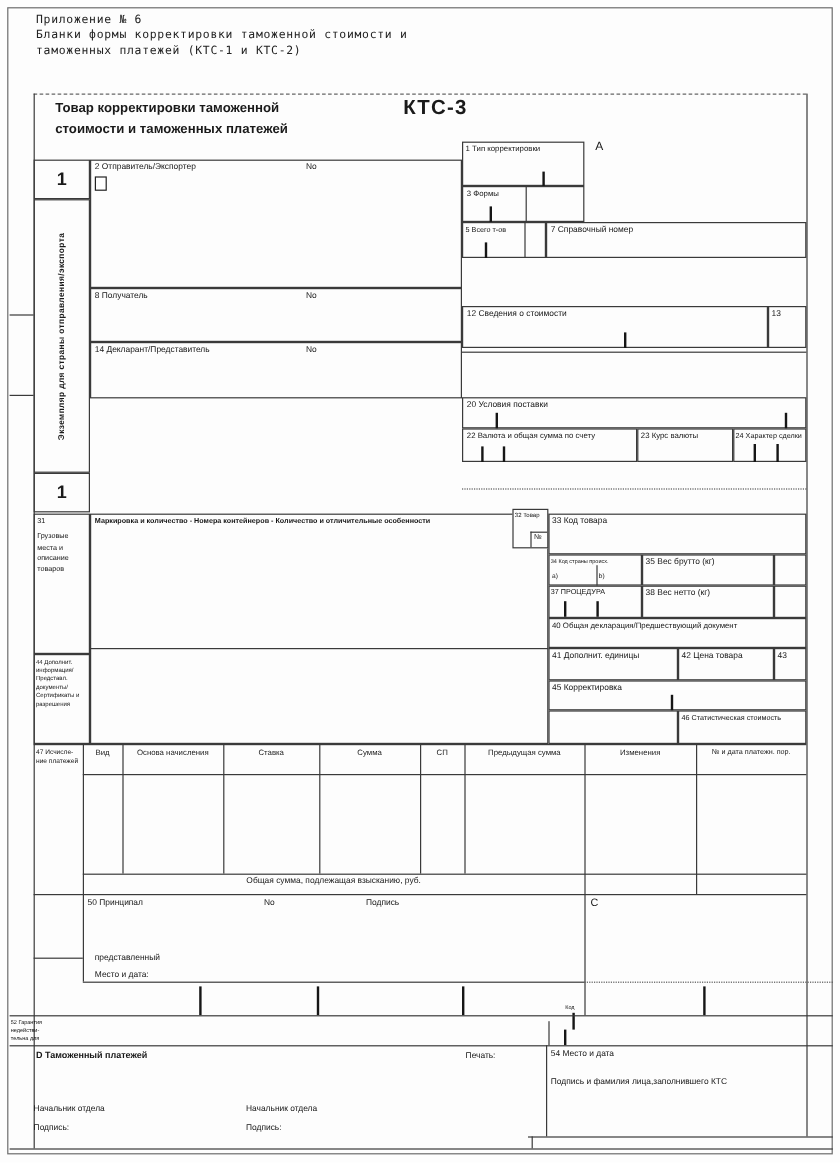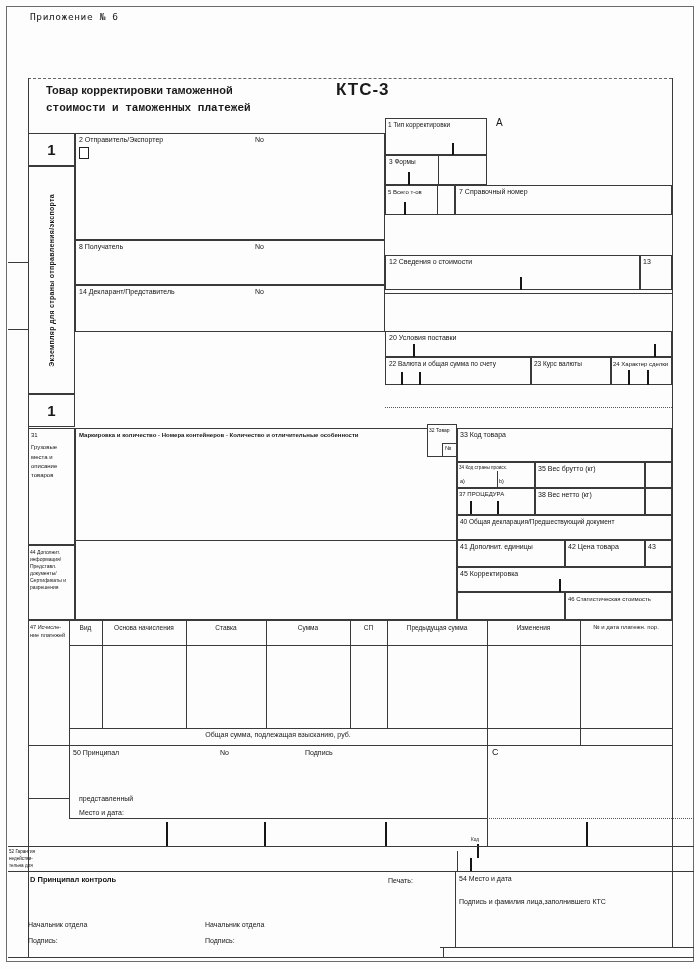--- a/index.html
+++ b/index.html
@@ -29,27 +29,29 @@
   .chk{position:absolute;border:1px solid #222;background:#fff;}
   .subno{position:absolute;right:0;bottom:0;width:14px;height:13px;border-left:1px solid #3a3a3a;border-top:1px solid #3a3a3a;font-size:6px;padding:1px 0 0 2px;box-sizing:border-box;}
 </style>
 </head>
 <body>
 
 <div class="page">
   <div class="page-border"></div>
 
   <div class="mono" style="left:30px;top:10px;">Приложение № 6</div>
+  <div class="mono" style="left:30px;top:23px;">Бланки формы корректировки таможенной стоимости и</div>
+  <div class="mono" style="left:30px;top:36px;">таможенных платежей (КТС-1 и КТС-2)</div>
 
   <div class="dashed" style="left:28px;top:78px;width:644px;"></div>
   <div class="vline" style="left:28px;top:78px;height:879px;"></div>
   <div class="vline" style="left:672px;top:78px;height:869px;"></div>
 
   <div class="title" style="left:46px;top:84px;">Товар корректировки таможенной</div>
-  <div class="title" style="left:46px;top:102px;font-family:Liberation Mono, monospace;">стоимости и таможенных платежей</div>
+  <div class="title" style="left:46px;top:102px;">стоимости и таможенных платежей</div>
   <div class="code" style="left:336px;top:80px;">КТС-3</div>
 
   <div class="bx" style="left:385px;top:118px;width:102px;height:37px;"></div>
   <div class="lbl s65" style="left:388px;top:121px;">1 Тип корректировки</div>
   <div class="tick" style="left:452px;top:143px;height:12px;"></div>
   <div class="lbl" style="left:496px;top:119px;font-size:10px;">А</div>
 
   <div class="bx bignum" style="left:28px;top:133px;width:47px;height:33px;">1</div>
   <div class="bx vstrip" style="left:28px;top:166px;width:47px;height:228px;">
     <span class="vtext">Экземпляр для страны отправления/экспорта</span>
@@ -215,21 +217,21 @@
   <div class="tick" style="left:477px;top:844px;height:14px;"></div>
 
   <div class="hline" style="left:8px;top:846px;width:686px;"></div>
   <div class="lbl s45" style="left:9px;top:848px;">52 Гарантия</div>
   <div class="lbl s45" style="left:9px;top:855px;">недействи-</div>
   <div class="lbl s45" style="left:9px;top:862px;">тельна для</div>
   <div class="vline" style="left:457px;top:851px;height:20px;"></div>
   <div class="tick" style="left:470px;top:858px;height:13px;"></div>
   <div class="hline" style="left:8px;top:871px;width:686px;"></div>
 
-  <div class="lbl b" style="left:30px;top:876px;font-size:7.5px;">D Принципал контроль</div>
+  <div class="lbl b" style="left:30px;top:876px;font-size:7.5px;">D Таможенный платежей</div>
   <div class="lbl" style="left:388px;top:877px;">Печать:</div>
   <div class="vline" style="left:455px;top:871px;height:76px;"></div>
   <div class="lbl" style="left:459px;top:875px;">54 Место и дата</div>
   <div class="lbl" style="left:459px;top:898px;">Подпись и фамилия лица,заполнившего КТС</div>
   <div class="hline" style="left:440px;top:947px;width:254px;"></div>
   <div class="vline" style="left:443px;top:947px;height:10px;"></div>
 
   <div class="lbl" style="left:28px;top:921px;">Начальник отдела</div>
   <div class="lbl" style="left:28px;top:937px;">Подпись:</div>
   <div class="lbl" style="left:205px;top:921px;">Начальник отдела</div>

